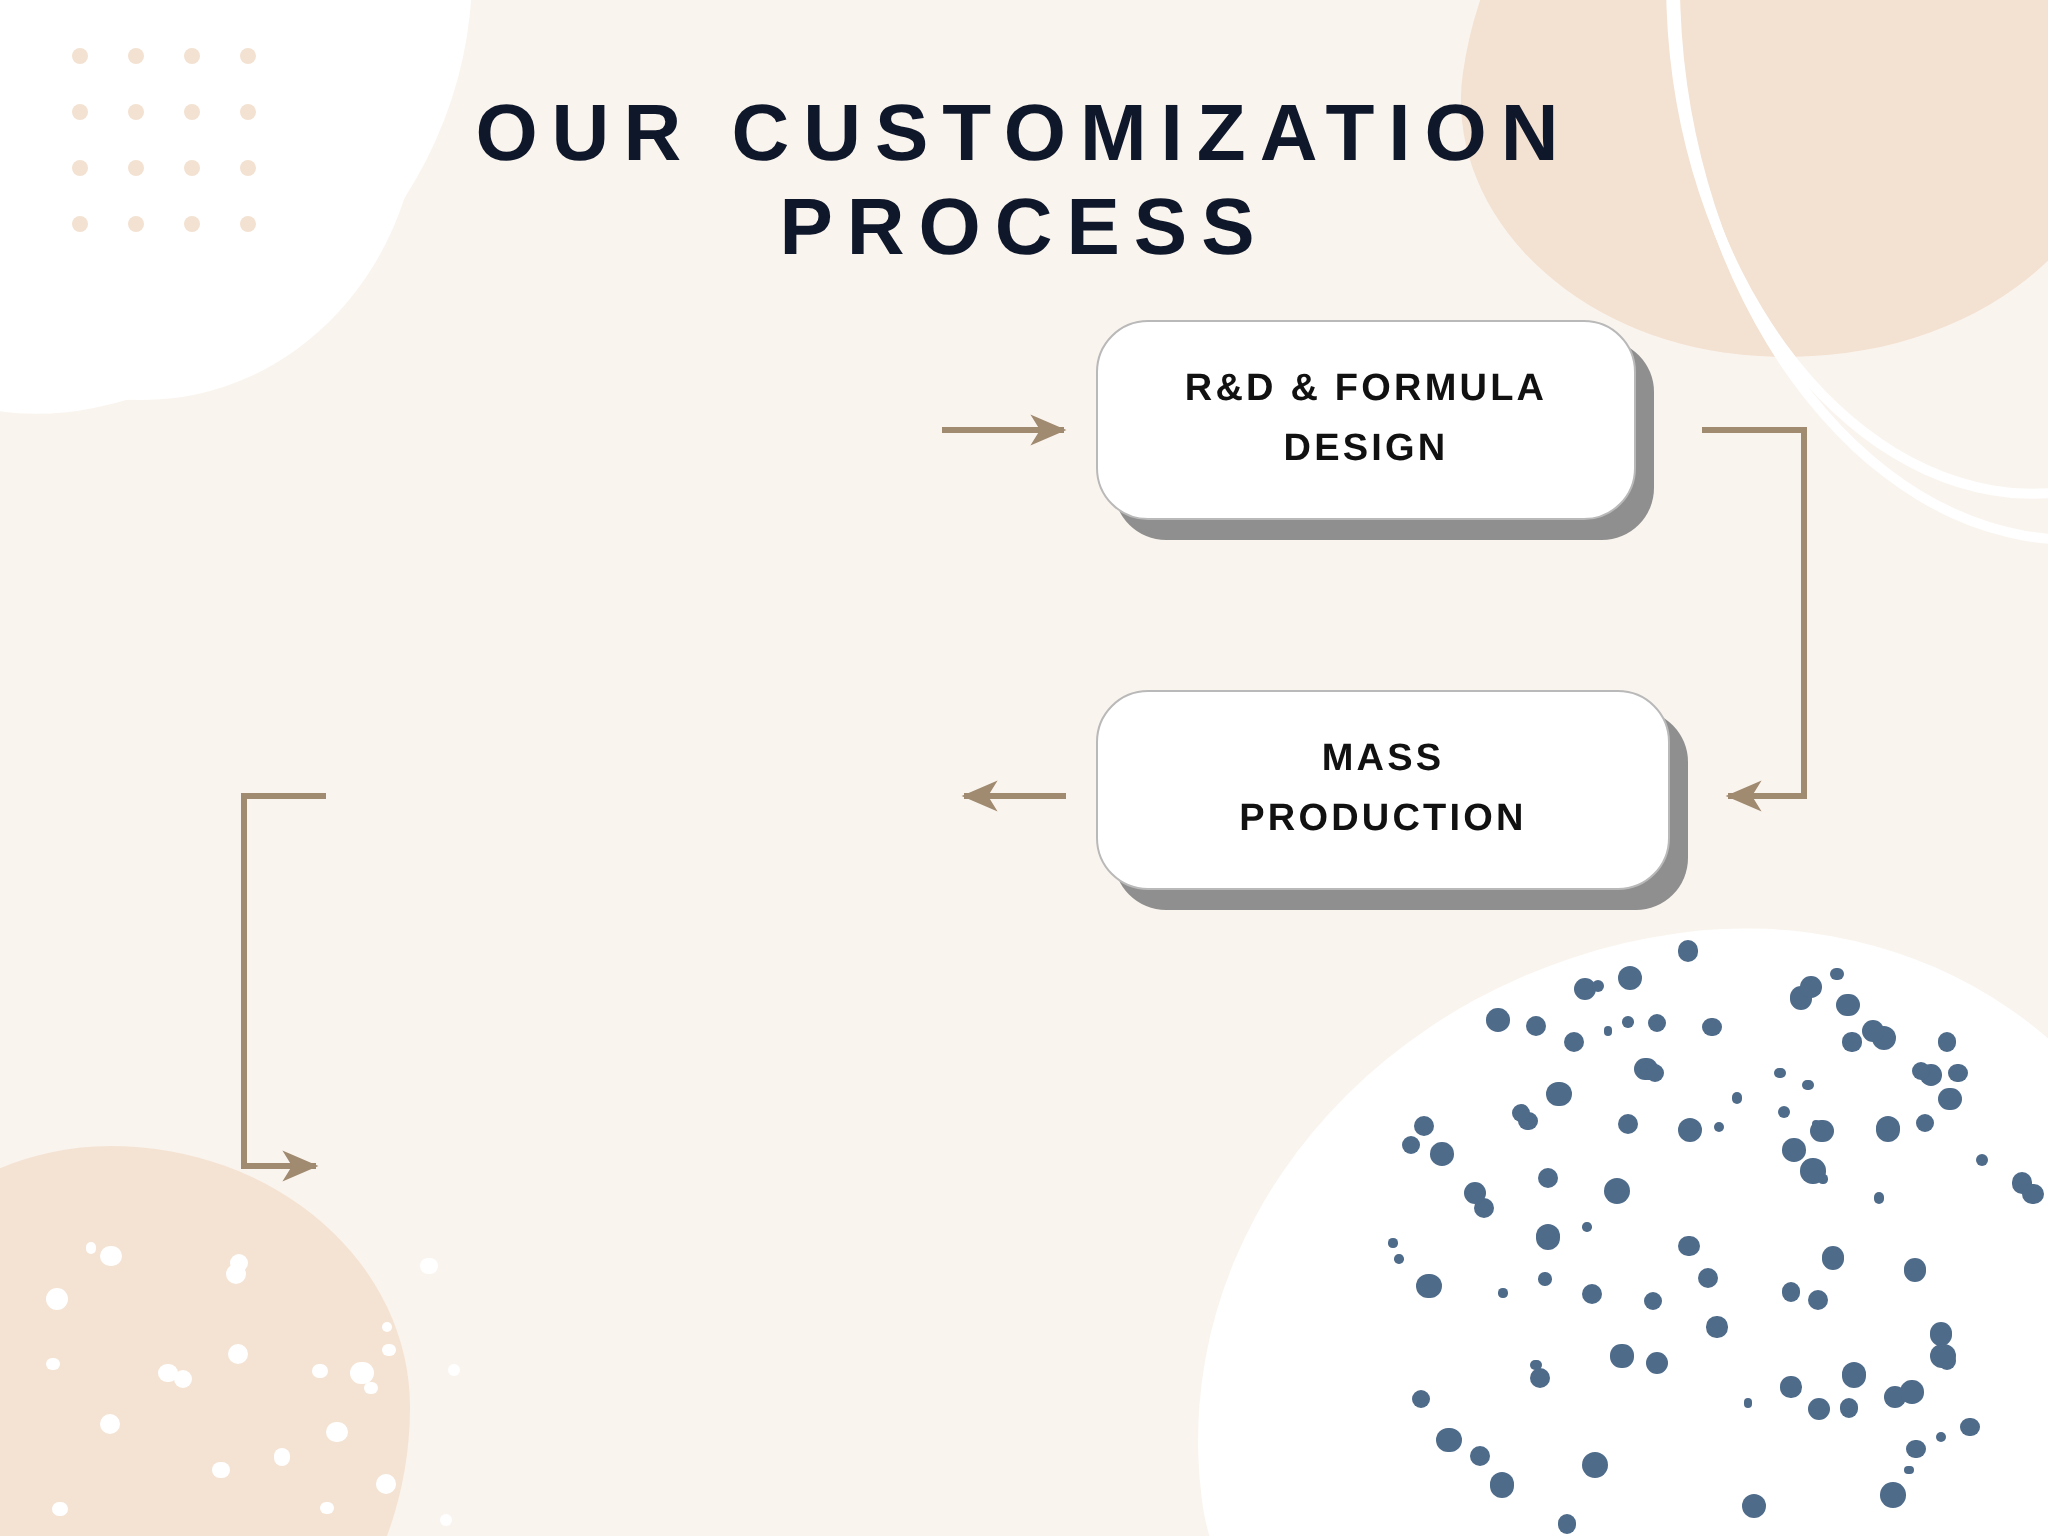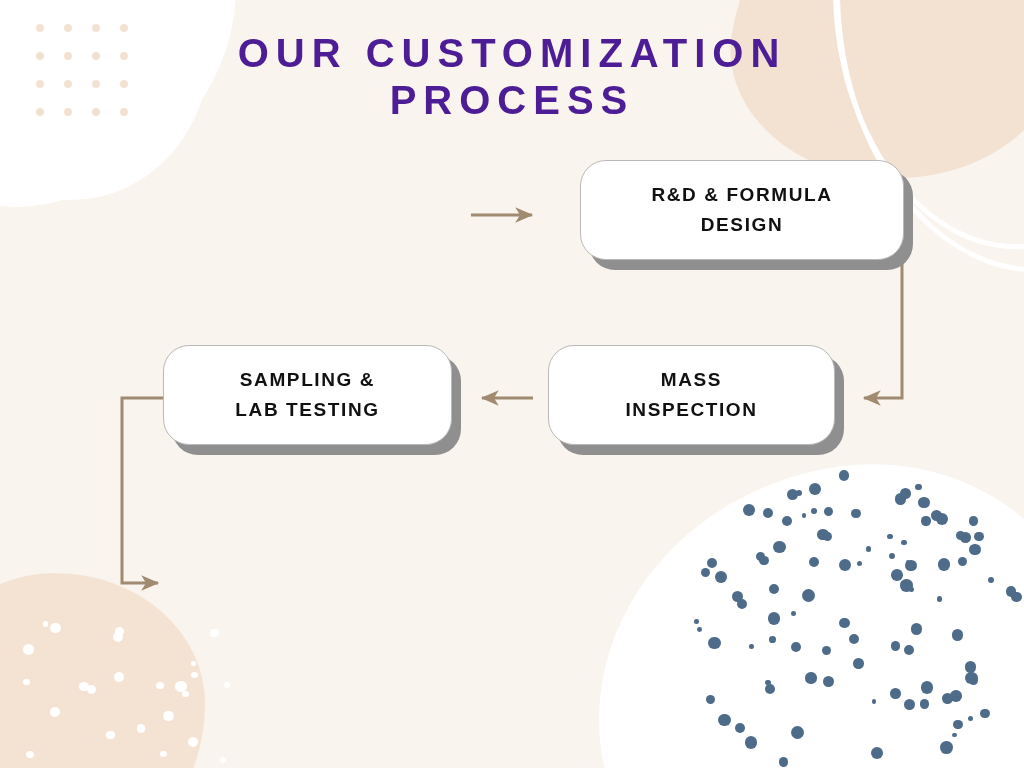--- a/index.html
+++ b/index.html
@@ -89,24 +89,24 @@
   }
   #dots-bottom-right i {
     position: absolute;
     border-radius: 50%;
     background: #4e6b8a;
   }
 
   
   #page-title {
     position: absolute;
-    left: 0; top: 30px;
+    left: 0; top: 44px;
     width: 1024px;
     text-align: center;
-    color: #4c1d95;
+    color: #0f172a;
     font-size: 40px;
     font-weight: bold;
     letter-spacing: 7px;
     line-height: 1.18;
     white-space: pre-line;
   }
 
   
   .flow-box {
     position: absolute;
@@ -120,21 +120,21 @@
     justify-content: center;
     text-align: center;
     color: #111111;
     font-weight: bold;
     font-size: 19px;
     letter-spacing: 1.6px;
     line-height: 1.6;
     white-space: pre-line;
   }
   #box-requirement-analysis { left: 167px; top: 160px;  width: 285px; height: 100px; }
-  #box-rd-formula-design    { left: 580px; top: 160px;  width: 324px; height: 100px; }
+  #box-rd-formula-design    { left: 548px; top: 160px;  width: 270px; height: 100px; }
   #box-sampling-lab-testing { left: 163px; top: 345px;  width: 289px; height: 100px; }
   #box-mass-production      { left: 548px; top: 345px;  width: 287px; height: 100px; }
   #box-quality-inspection   { left: 167px; top: 532px;  width: 287px; height: 100px; }
 
   
   #connectors {
     position: absolute;
     left: 0; top: 0;
     width: 1024px; height: 768px;
   }
@@ -327,22 +327,18 @@
   </svg>
 
 
   <div class="flow-box" id="box-rd-formula-design">
     <span>R&amp;D &amp; FORMULA
 DESIGN</span>
   </div>
 
   <div class="flow-box" id="box-mass-production">
     <span>MASS
-INSPECTION</span>
+PRODUCTION</span>
   </div>
 
-  <div class="flow-box" id="box-sampling-lab-testing">
-    <span>SAMPLING &amp;
-LAB TESTING</span>
-  </div>
 
 
 </div>
 
 </body></html>

